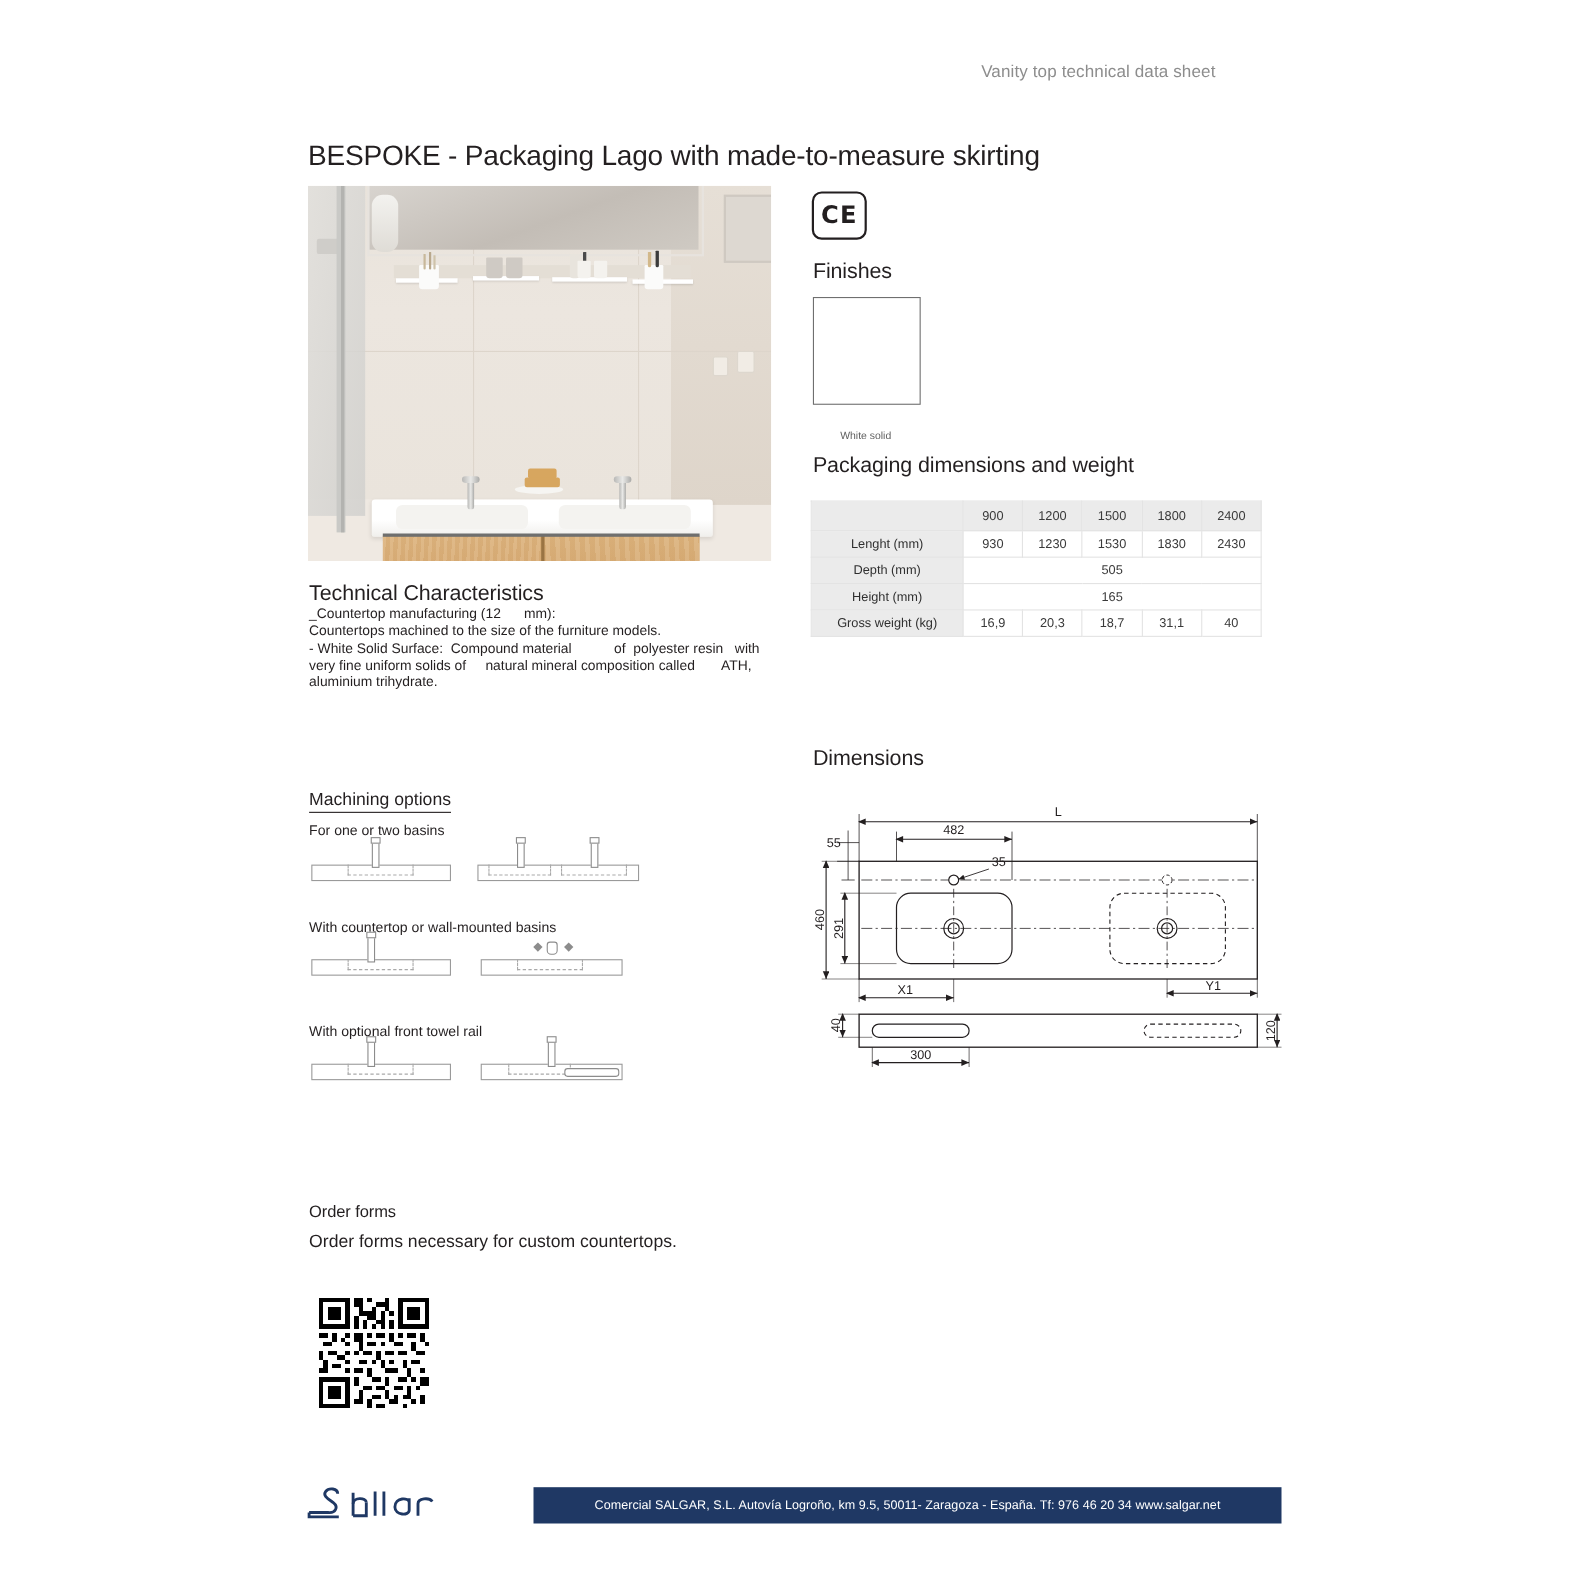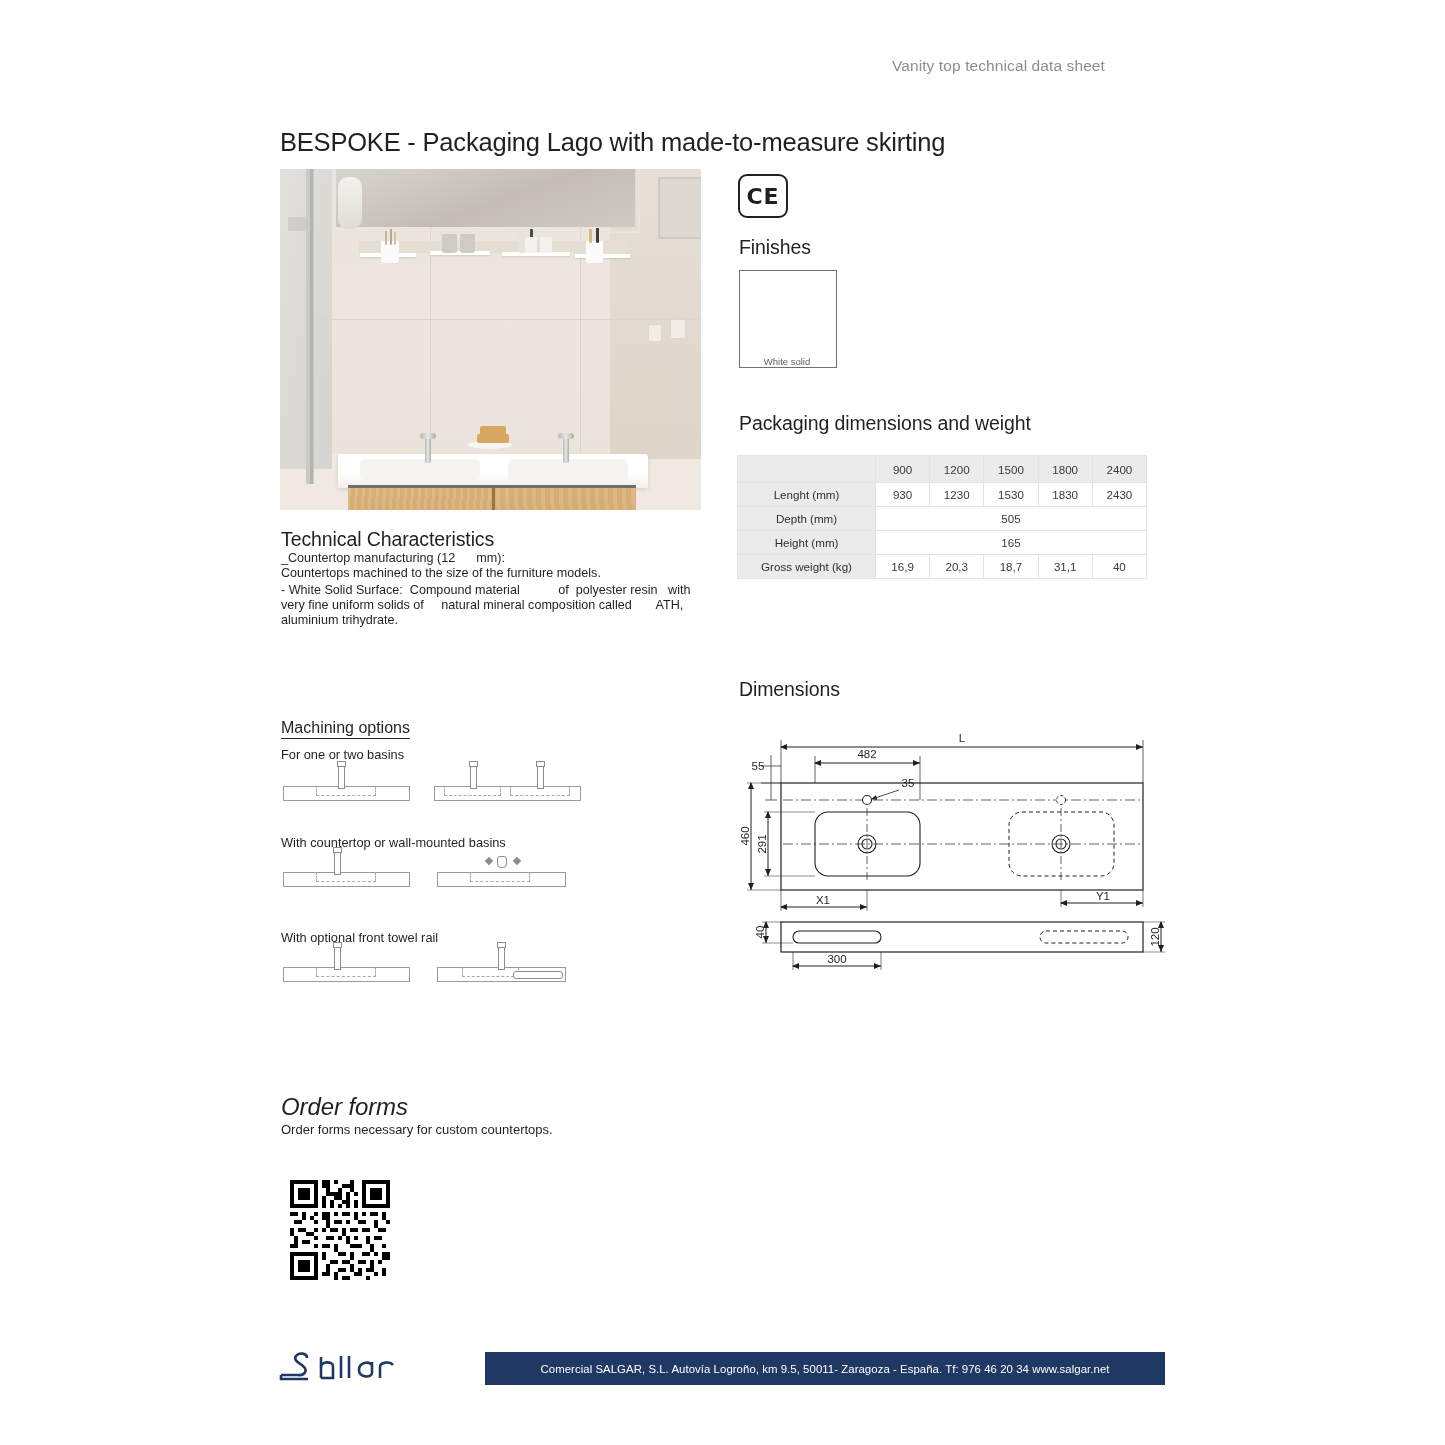--- a/index.html
+++ b/index.html
@@ -78,21 +78,21 @@
     position:absolute;left:738px;top:174px;width:46px;height:40px;
     border:2px solid #231f20;border-radius:9px;
     display:flex;align-items:center;justify-content:center;
     font-size:22px;font-weight:700;letter-spacing:1px;
     font-family:"DejaVu Sans", sans-serif;
   }
   .swatch{
     position:absolute;left:739px;top:270px;width:96px;height:96px;
     background:#ffffff;border:1px solid #6f6f6f;
   }
-  .swatch-label{position:absolute;left:739px;top:356px;width:96px;text-align:center;
+  .swatch-label{position:absolute;left:739px;top:391px;width:96px;text-align:center;
     font-size:9.5px;color:#5f5f5f;}
 
   
   .tbl{
     position:absolute;left:737px;top:455px;width:410px;
     border-collapse:collapse;font-size:11.6px;color:#3a3a3a;
   }
   .tbl td{border:1px solid #e3e3e3;height:23px;text-align:center;padding:0;}
   .tbl td.rh{background:#ebebeb;width:140px;text-align:center;color:#2f2f2f;}
   .tbl tr.hdr td{background:#ebebeb;height:26px;color:#3a3a3a;}
@@ -402,22 +402,22 @@
         <text x="0" y="0" transform="translate(29,144) rotate(-90)">291</text>
         <text x="86" y="204">X1</text>
         <text x="366" y="200">Y1</text>
         <text x="0" y="0" transform="translate(27,232) rotate(-90)">40</text>
         <text x="0" y="0" transform="translate(422,237) rotate(-90)">120</text>
         <text x="100" y="263">300</text>
       </g>
     </svg>
   </div>
 
-  <div class="h2" style="left:281px;top:1093px;font-size:24px;font-style:italic;">Order forms</div>
-  <div class="body-text" style="left:281px;top:1122px;font-size:13px;">Order forms necessary for custom countertops.</div>
+  <div class="h2" style="left:281px;top:1093px;font-size:15px;">Order forms</div>
+  <div class="body-text" style="left:281px;top:1122px;font-size:16px;">Order forms necessary for custom countertops.</div>
   <div class="qr">
     <svg width="100" height="100" viewBox="0 0 25 25" shape-rendering="crispEdges">
       <rect width="25" height="25" fill="#fff"></rect>
       <g fill="#000">
 
         <rect x="0" y="0" width="7" height="1"></rect>
           <rect x="0" y="6" width="7" height="1"></rect>
         <rect x="0" y="0" width="1" height="7"></rect>
           <rect x="6" y="0" width="1" height="7"></rect>
         <rect x="2" y="2" width="3" height="3"></rect>

